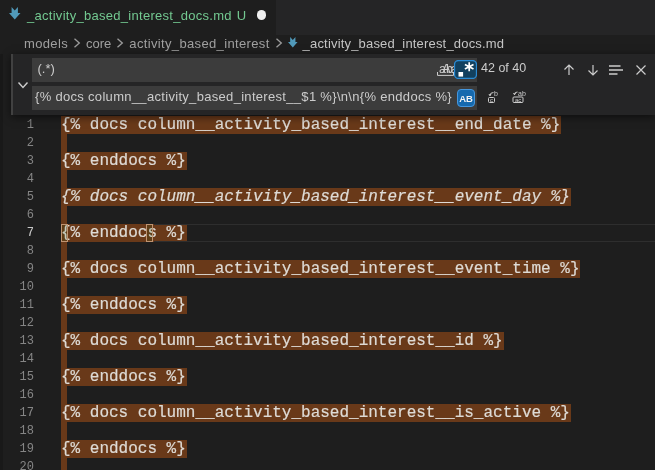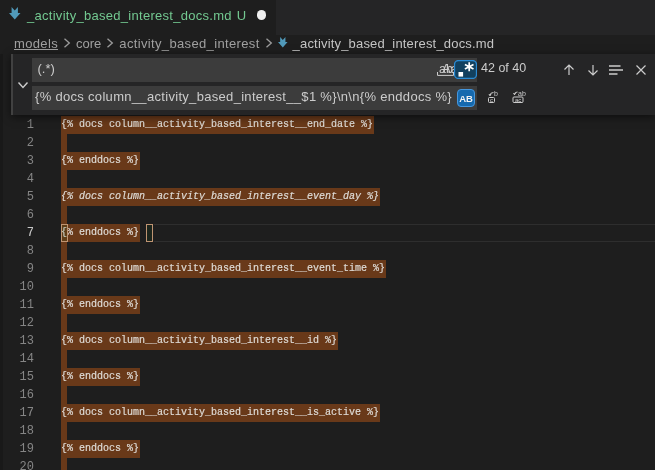--- a/index.html
+++ b/index.html
@@ -28,41 +28,41 @@
   .itext { position:absolute; left:3px; top:3px; white-space:pre; }
   .chev { position:absolute; left:3.5px; top:24.5px; width:12px; height:12px; }
   .tgl { position:absolute; top:2px; height:20px; color:#cccccc; font-size:12px;
     display:flex; align-items:center; justify-content:center; }
   #matches { position:absolute; left:468px; top:7px; color:#cccccc; font-size:12.5px; }
   .icn { position:absolute; top:8px; }
   
   #gutter { position:absolute; left:0; top:116px; width:34px; text-align:right;
     font-family:"Liberation Mono", monospace; font-size:12px; line-height:18px; color:#858585; }
   .codeline { position:absolute; left:61px; height:18px; line-height:18px;
-    font-family:"Liberation Mono", monospace; font-size:10px; color:#dedbd6; white-space:pre; -webkit-text-stroke:0.2px #dedbd6; }
+    font-family:"Liberation Mono", monospace; font-size:16px; color:#dedbd6; white-space:pre; -webkit-text-stroke:0.2px #dedbd6; }
   .mhl { background:#693919; padding:0 1px 0 0; display:inline-block; height:18px; }
   .stripe { position:absolute; left:61px; width:6px; height:18px; background:#693919; }
 </style>
 </head>
 <body>
 
 <div class="abs" style="left:0; top:35px; width:3px; height:435px; background:#191919;"></div>
 
 <div id="tabbar"></div>
 <div id="tab">
   <svg width="12" height="13" viewBox="0 0 12 13" style="margin-left:9px; margin-top:-3px;">
     <path d="M2.6 0 L5.75 3.4 L8.9 0 L8.9 5.9 L11.5 5.9 L5.75 12.6 L0 5.9 L2.6 5.9 Z" fill="#519aba"></path>
   </svg>
   <span class="lbl">_activity_based_interest_docs.md</span>
   <span class="u">U</span>
   <div class="dot"></div>
 </div>
 
 <div id="crumbs">
-  <span style="margin-left:14px;text-decoration:underline;">models</span>
+  <span style="margin-left:24px;">models</span>
     <svg class="csep" width="8" height="10" viewBox="0 0 8 10">
       <path d="M1.5 0.8 L6.3 5 L1.5 9.2" stroke="#9d9d9d" stroke-width="1.3" fill="none"></path>
     </svg>
     <span style="letter-spacing:0;">core</span>
     <svg class="csep" width="8" height="10" viewBox="0 0 8 10">
       <path d="M1.5 0.8 L6.3 5 L1.5 9.2" stroke="#9d9d9d" stroke-width="1.3" fill="none"></path>
     </svg>
     <span>activity_based_interest</span>
     <svg class="csep" width="8" height="10" viewBox="0 0 8 10">
       <path d="M1.5 0.8 L6.3 5 L1.5 9.2" stroke="#9d9d9d" stroke-width="1.3" fill="none"></path>

